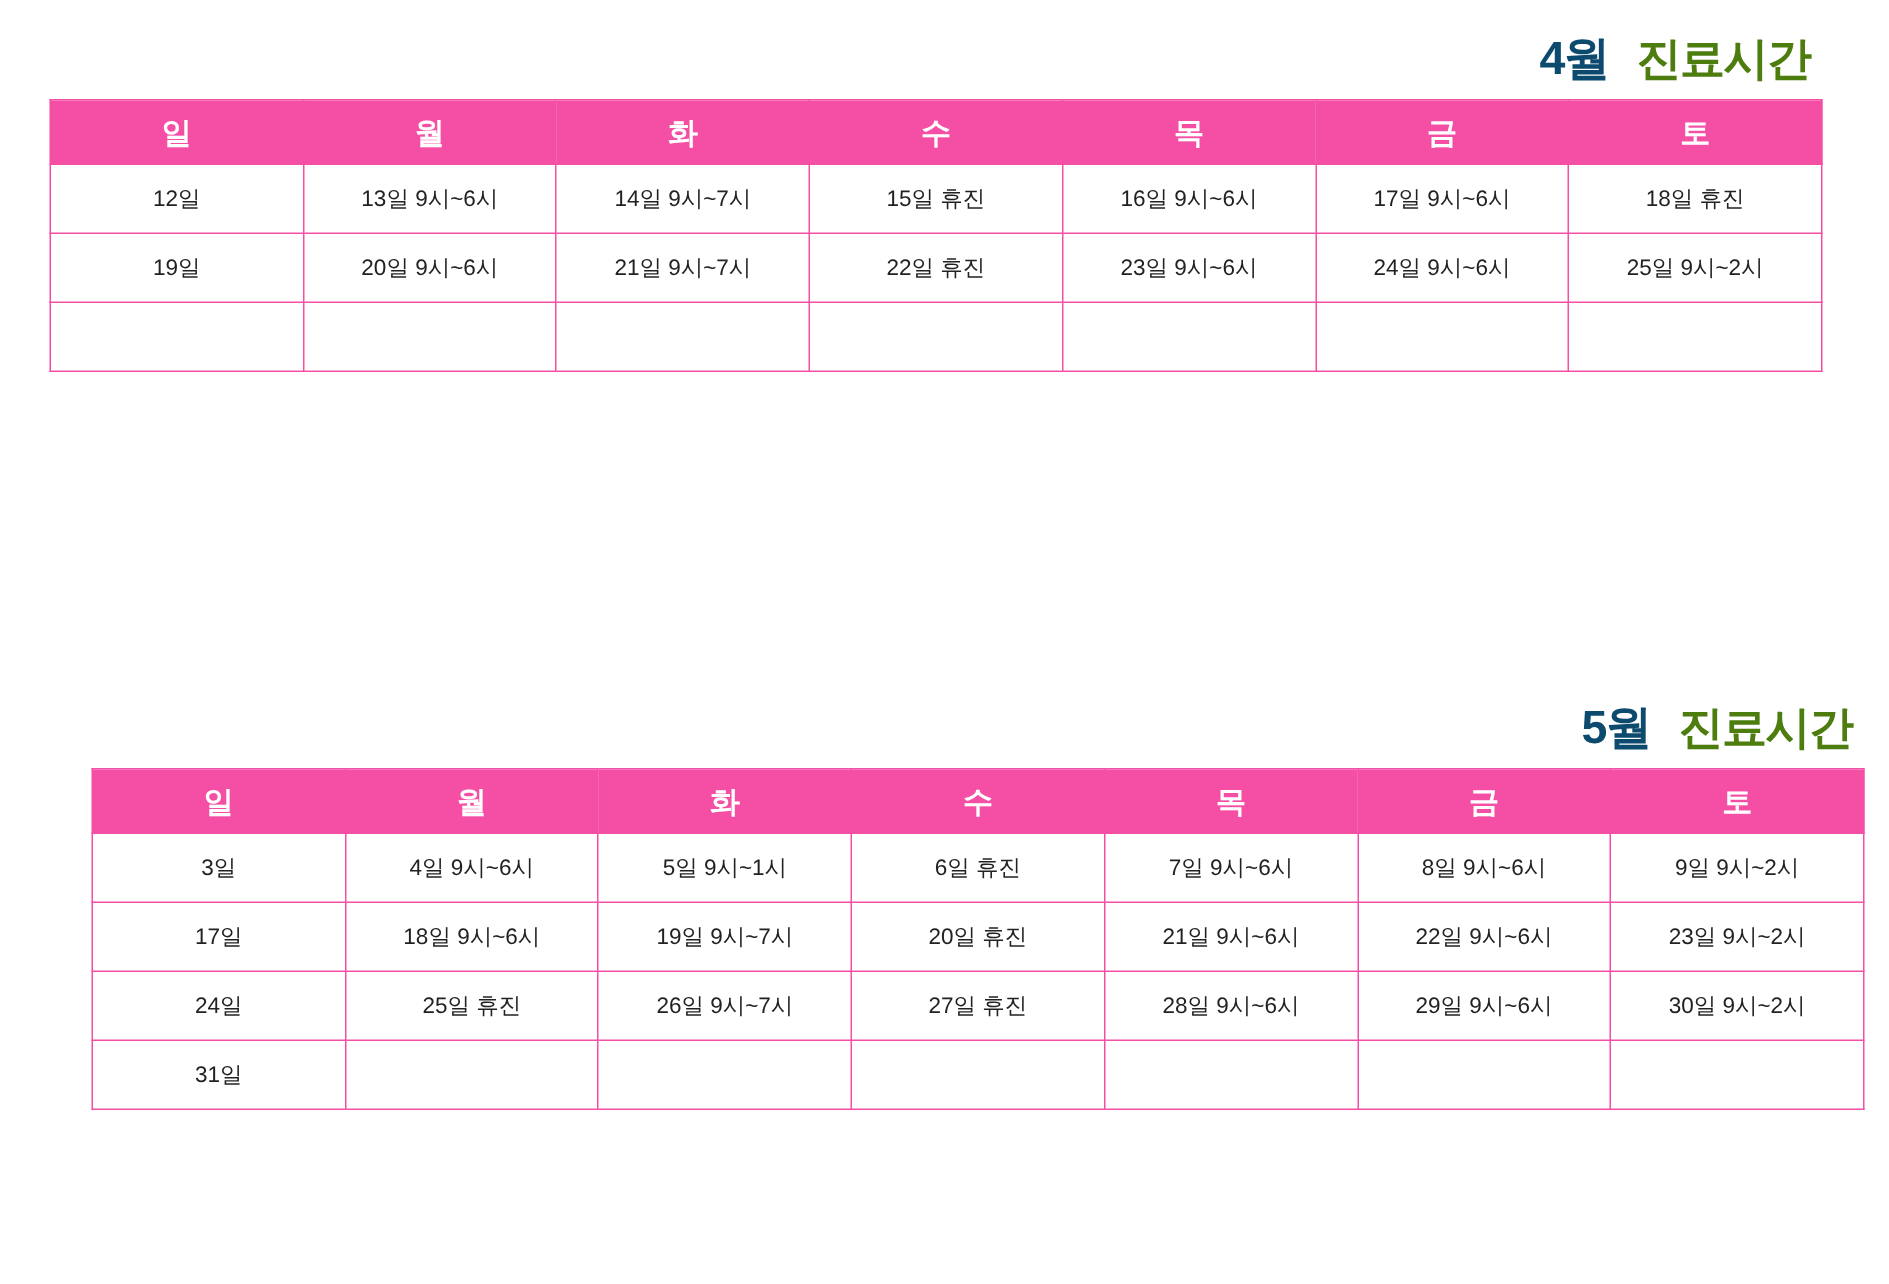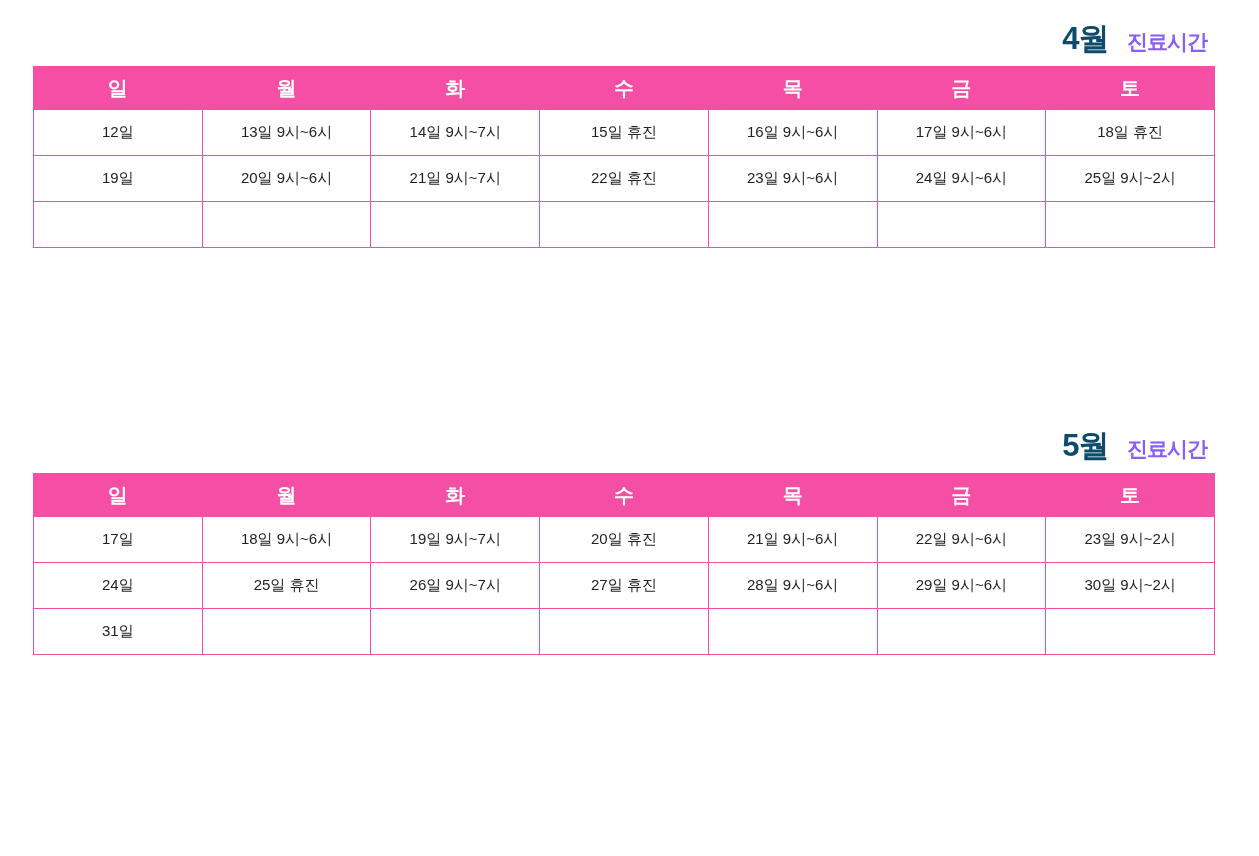--- a/index.html
+++ b/index.html
@@ -18,38 +18,38 @@
     width: 1259px;
     height: 856px;
     box-sizing: border-box;
   }
   .calendar-block {
     position: absolute;
     left: 33px;
     width: 1182px;
   }
   #block-april { top: 18px; }
-  #block-may   { top: 425px; }
+  #block-may   { top: 464px; margin-left: 28px; }
 
   .cal-title {
     text-align: right;
     padding-right: 8px;
     margin-bottom: 6px;
     white-space: nowrap;
   }
   .cal-title .month {
     font-size: 31px;
     font-weight: bold;
     color: #0c4a6e;
     letter-spacing: -1px;
   }
   .cal-title .label {
-    font-size: 21px;
+    font-size: 30px;
     font-weight: bold;
-    color: #8b5cf6;
+    color: #4d7c0f;
     margin-left: 14px;
     letter-spacing: -1px;
   }
 
   table.cal {
     border-collapse: collapse;
     width: 1182px;
     table-layout: fixed;
   }
   table.cal th {
@@ -146,20 +146,29 @@
           <th>월</th>
           <th>화</th>
           <th>수</th>
           <th>목</th>
           <th>금</th>
           <th>토</th>
         </tr>
       </thead>
       <tbody>
           <tr>
+            <td class="red">3일</td>
+            <td class="dark">4일 9시~6시</td>
+            <td class="green">5일 9시~1시</td>
+            <td class="red">6일 휴진</td>
+            <td class="dark">7일 9시~6시</td>
+            <td class="dark">8일 9시~6시</td>
+            <td class="dark">9일 9시~2시</td>
+          </tr>
+          <tr>
             <td class="red">17일</td>
             <td class="dark">18일 9시~6시</td>
             <td class="dark">19일 9시~7시</td>
             <td class="red">20일 휴진</td>
             <td class="dark">21일 9시~6시</td>
             <td class="dark">22일 9시~6시</td>
             <td class="dark">23일 9시~2시</td>
           </tr>
           <tr>
             <td class="red">24일</td>

